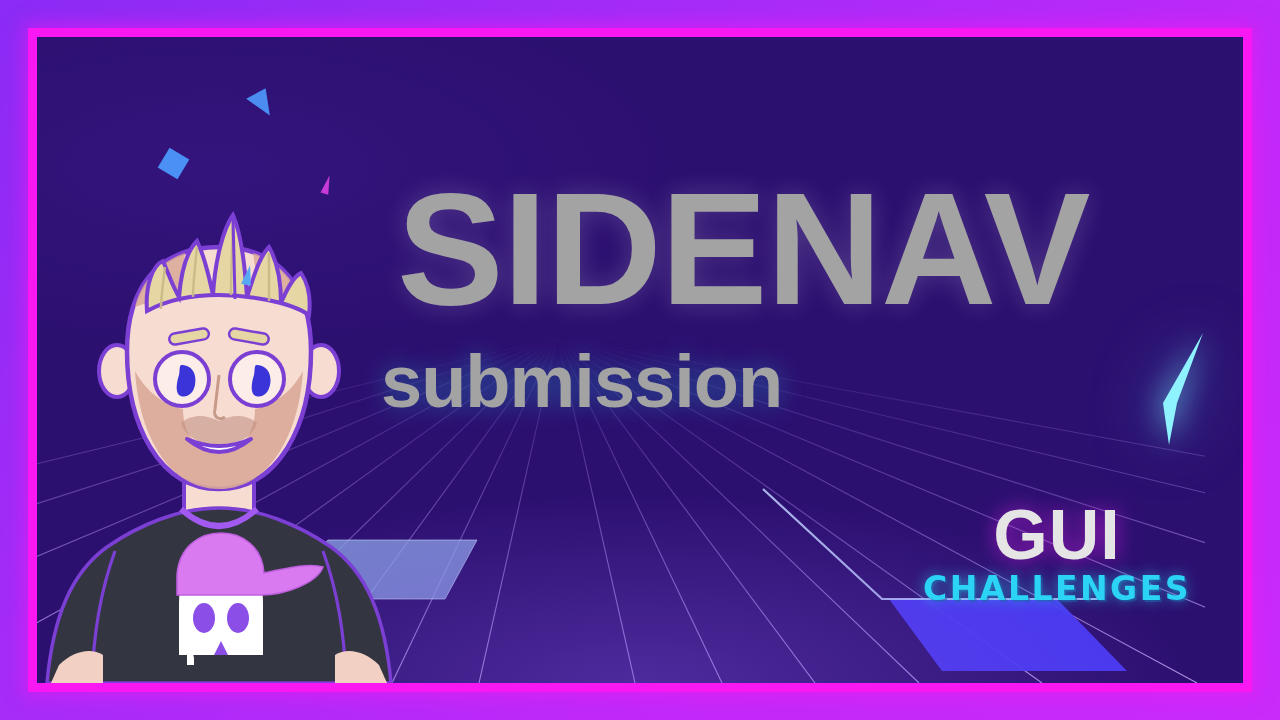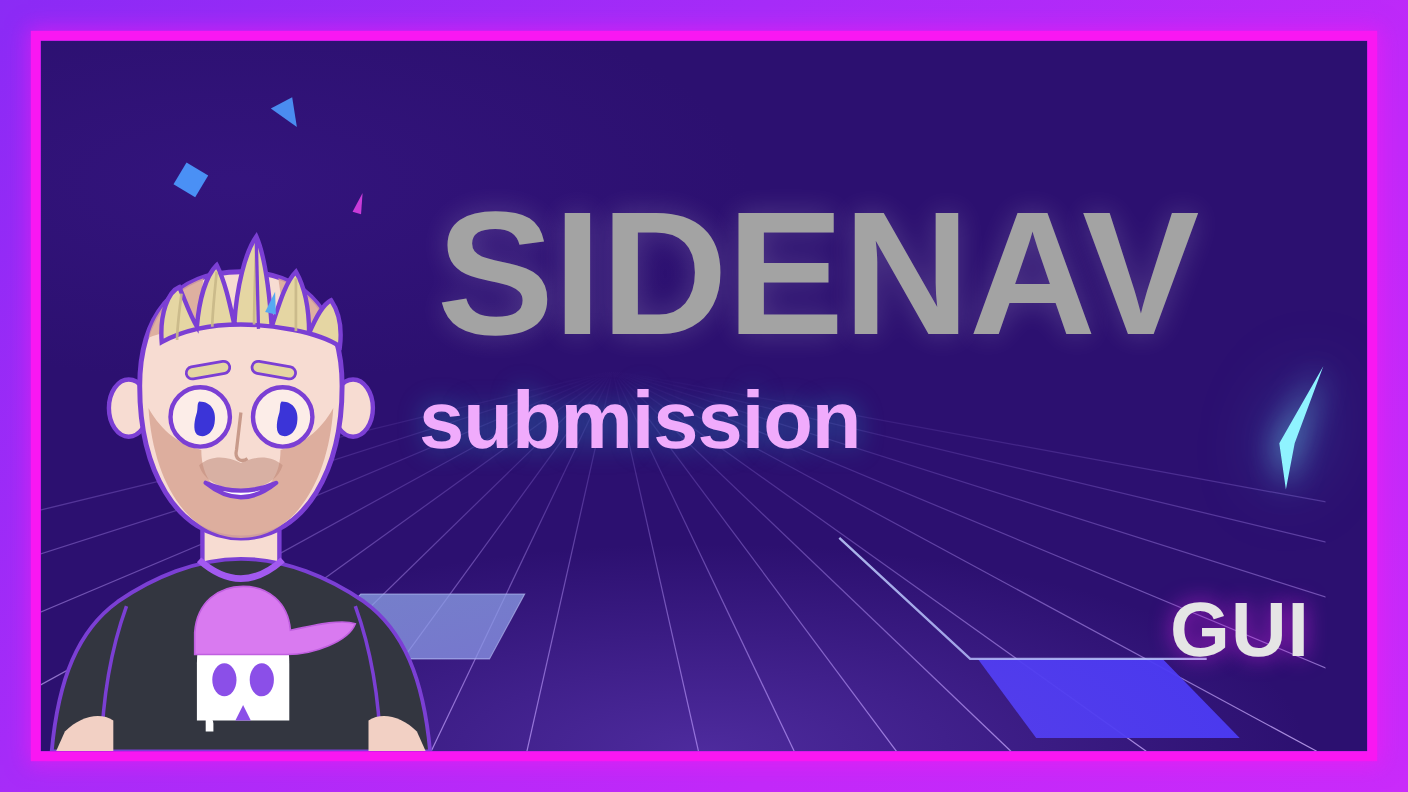--- a/index.html
+++ b/index.html
@@ -60,21 +60,21 @@
     z-index:8;
     margin-left:20px;
   }
   #subtitle{
     position:absolute;
     left:344px; top:310px;
     font-size:74px;
     line-height:.95;
     font-weight:700;
     letter-spacing:-1px;
-    color:#f0abfc;
+    color:#a3a3a3;
     text-shadow:0 0 24px rgba(34,214,242,.35);
     z-index:8;
   }
   #subtitle .l{ display:block; }
 
   
   #logo{
     position:absolute;
     right:52px; bottom:78px;
     text-align:center;
@@ -238,20 +238,21 @@
       </svg>
 
       <div id="title">SIDENAV</div>
 
       <div id="subtitle">
         <span class="l">submission</span>
       </div>
 
       <div id="logo">
         <div id="logo-gui">GUI</div>
+        <div id="logo-challenges">CHALLENGES</div>
       </div>
 
       <svg id="avatar" viewBox="0 0 380 480">
         <defs>
           <clipPath id="avclip">
               <rect x="0" y="0" width="380" height="480"></rect>
             </clipPath>
         </defs>
         <g clip-path="url(#avclip)">
 

